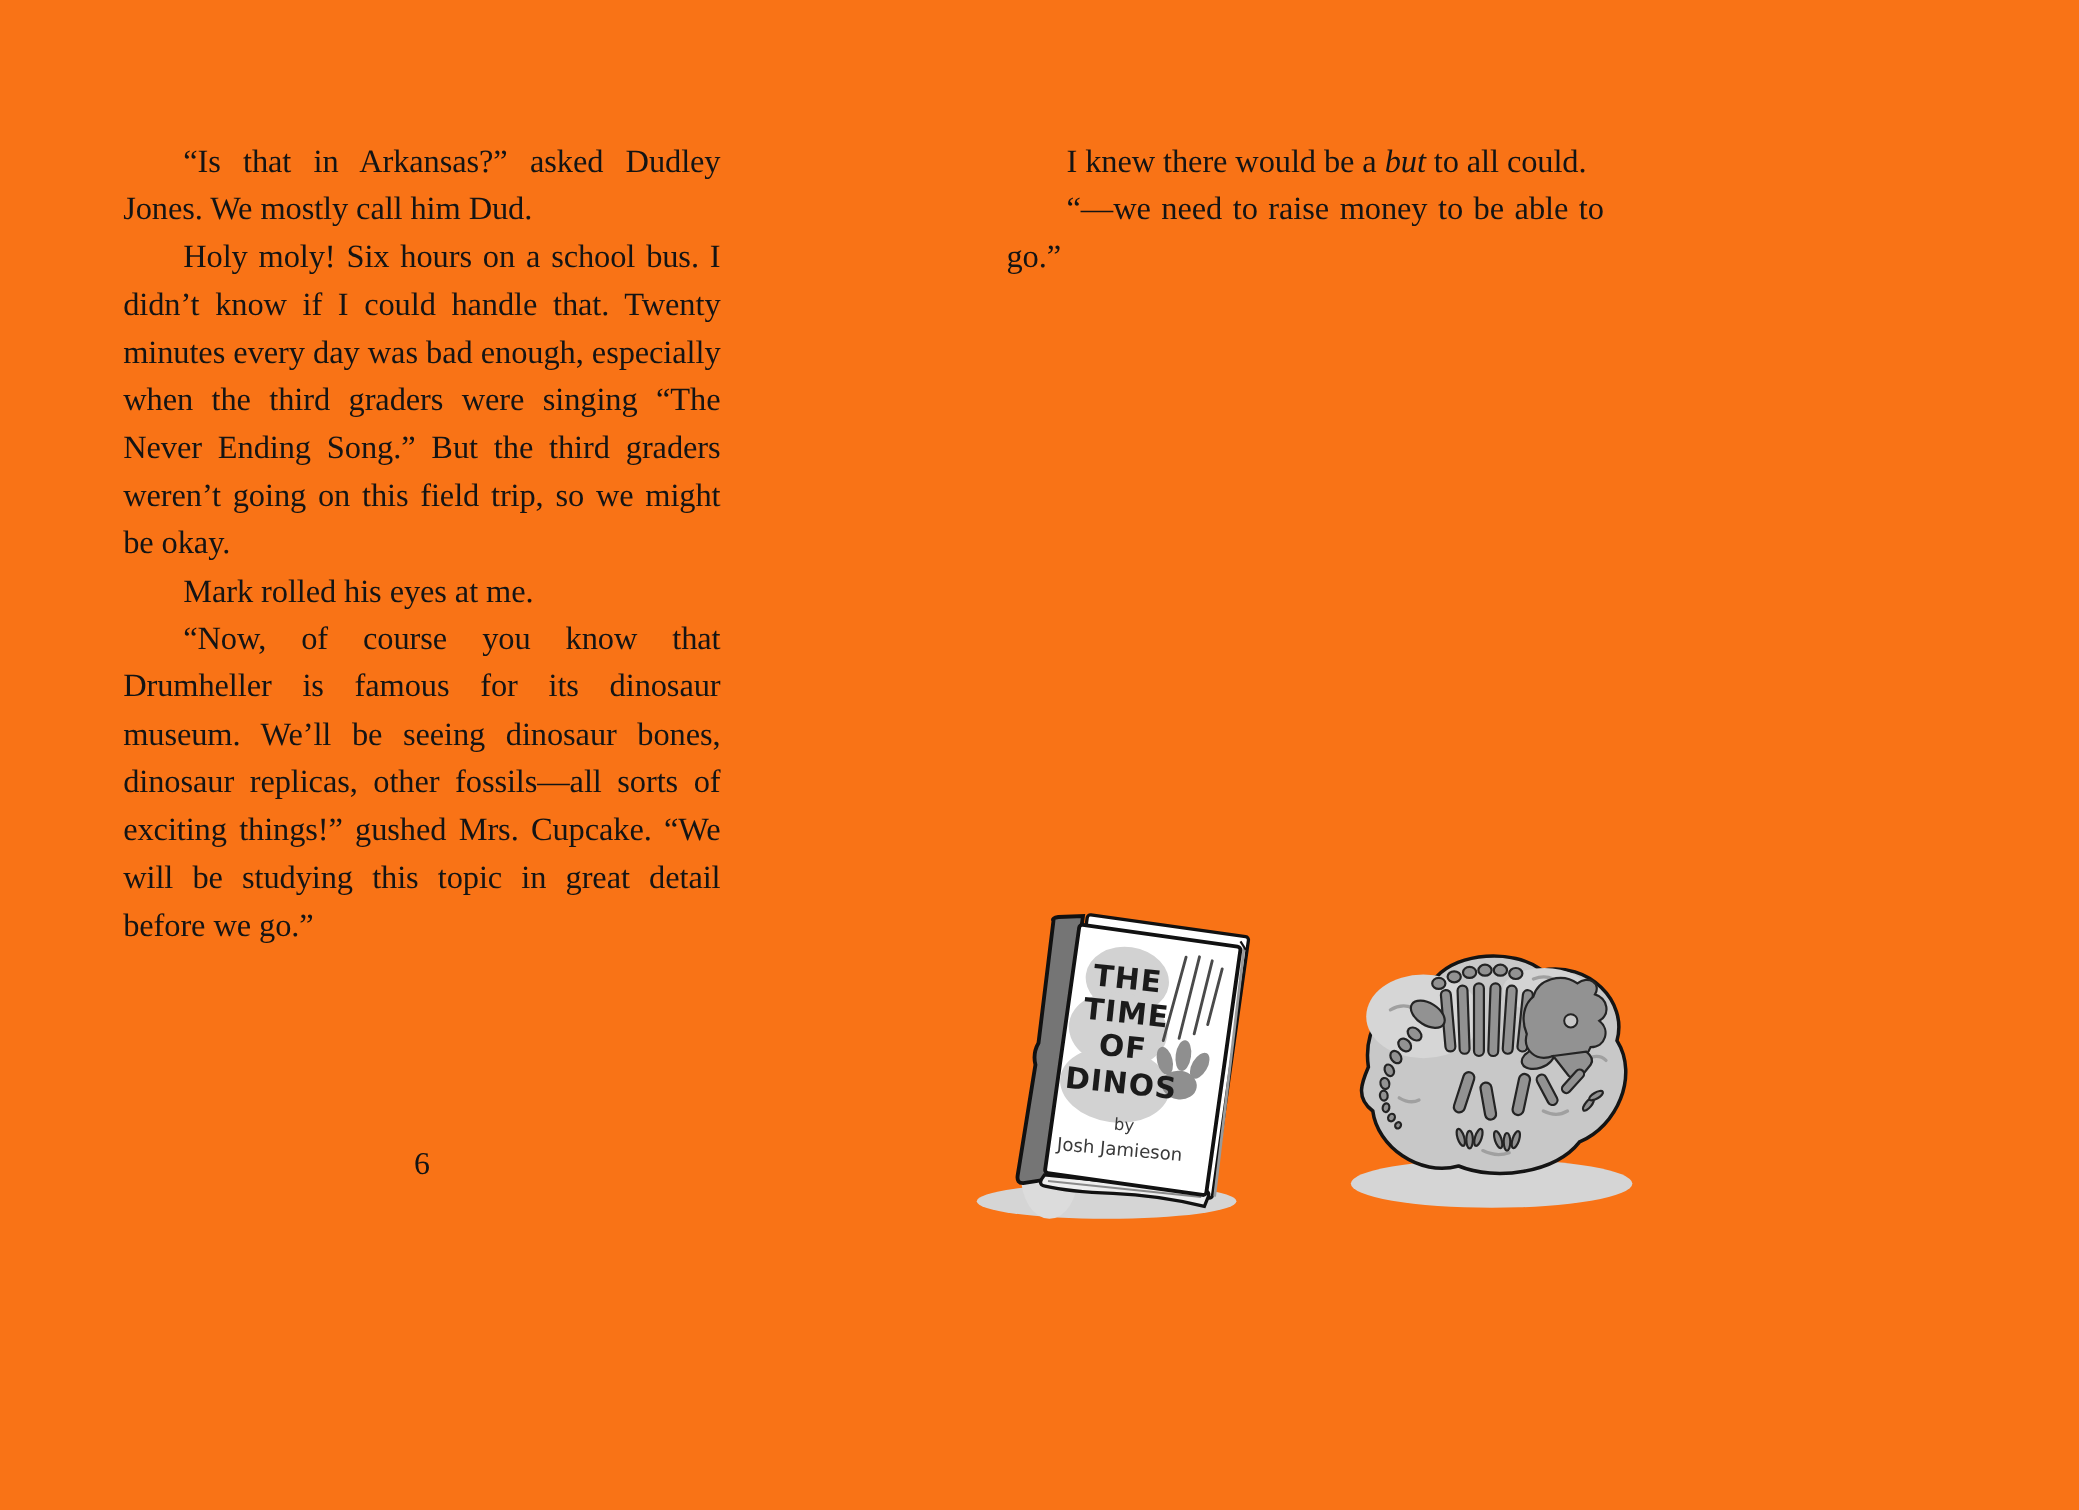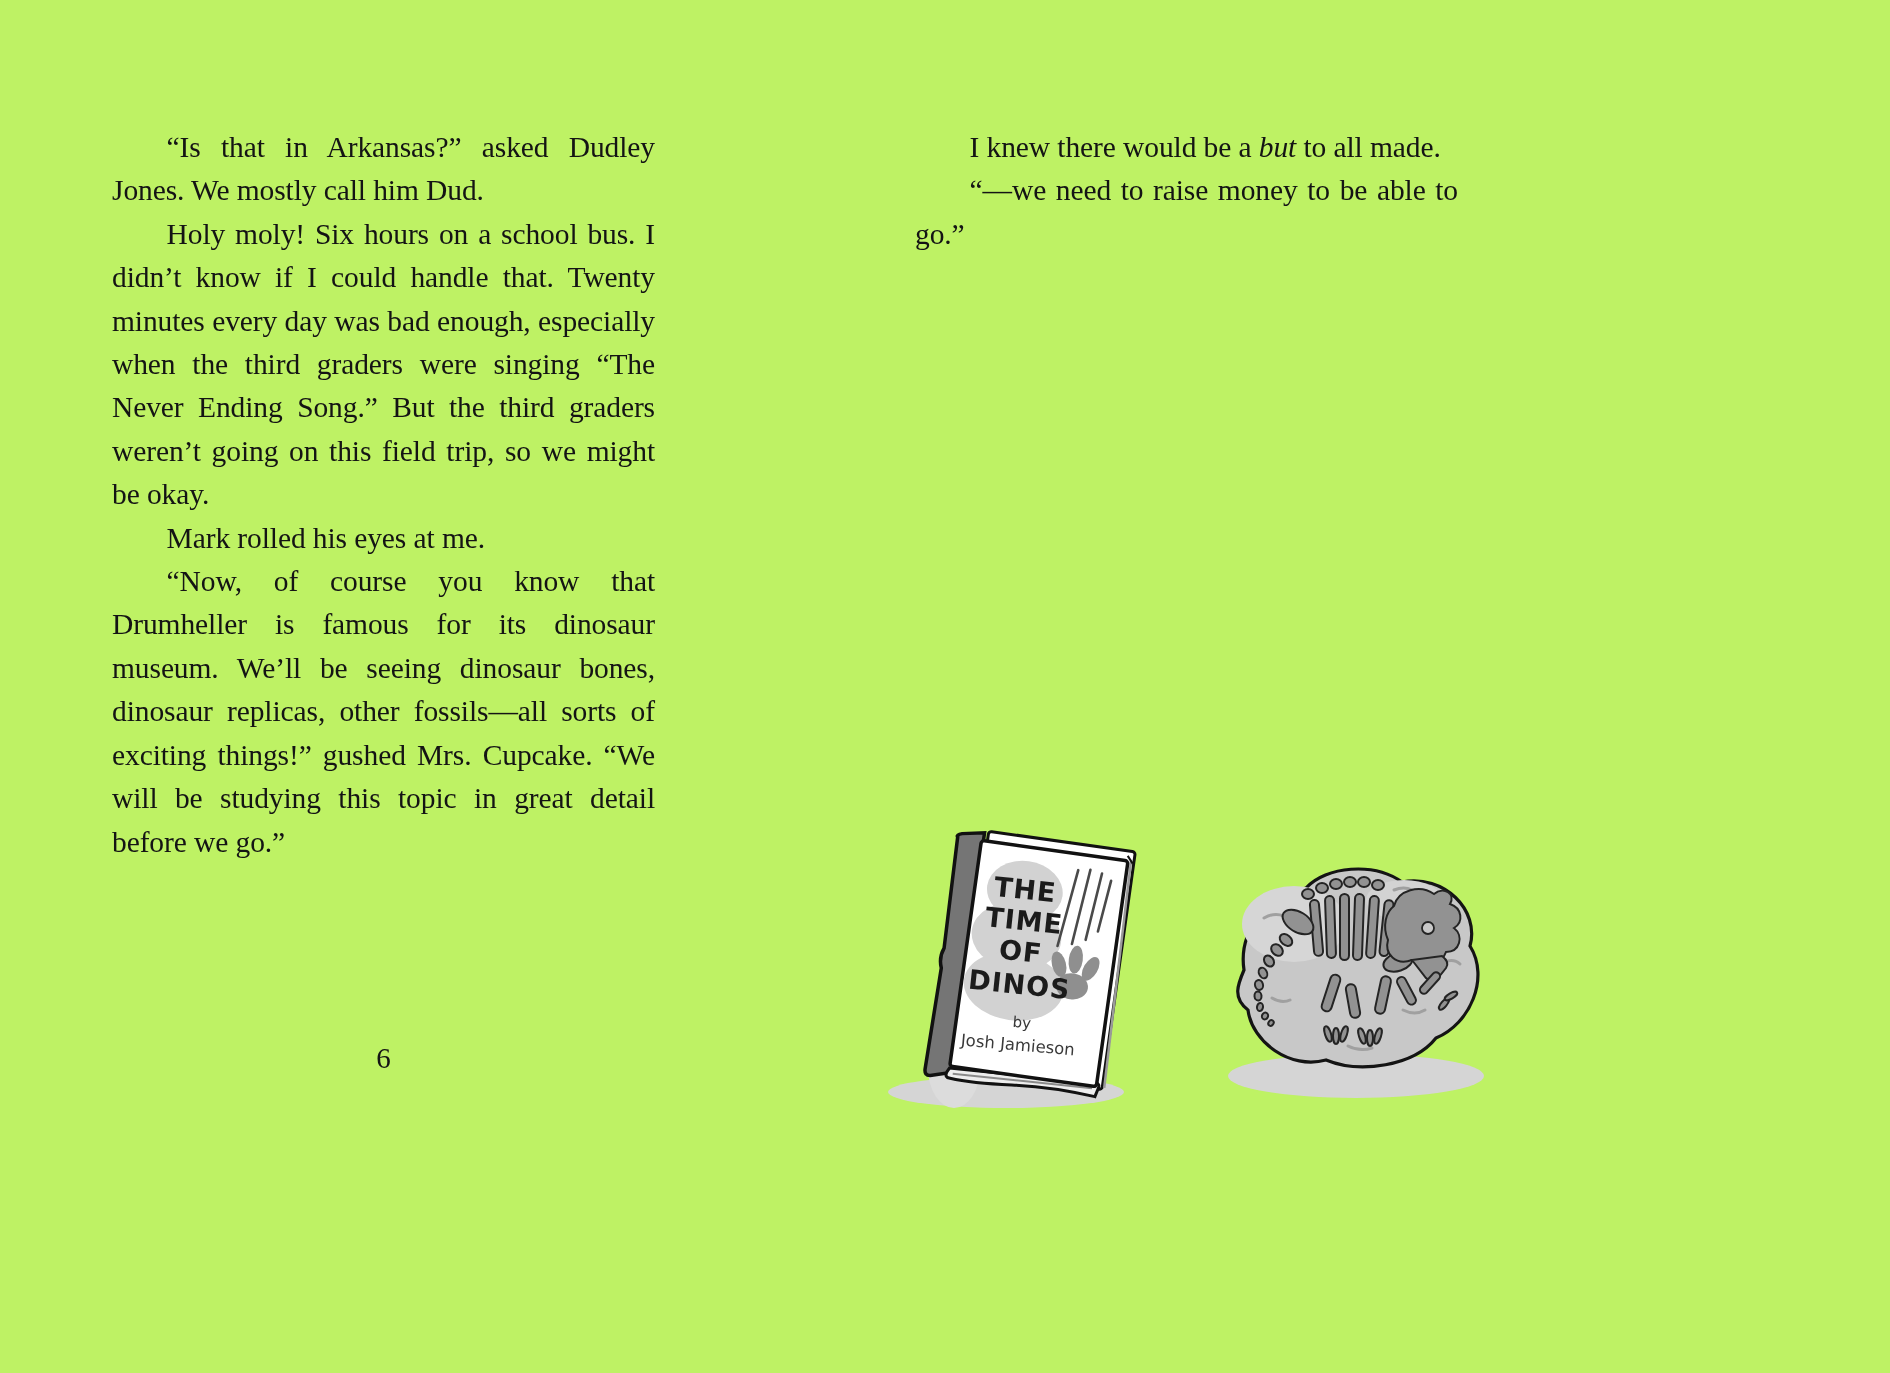--- a/index.html
+++ b/index.html
@@ -1,19 +1,19 @@
 <!DOCTYPE html>
 <html><head>
 <meta charset="utf-8">
 <style>
   html,body{margin:0;padding:0;background:#ffffff;}
   .spread{
     position:relative;
     width:1890px;height:1373px;
-    background:#bef264;
+    background:#f97316;
     overflow:hidden;
     font-family:"Liberation Serif","DejaVu Serif",serif;
     color:#141414;
   }
   .text-col{
     position:absolute;
     top:126px;
     width:543px;
     font-size:29.5px;
     line-height:43.4px;
@@ -55,21 +55,21 @@
   <div class="text-col left-col">
       <p><span>“Is that in Arkansas?” asked Dudley Jones. We mostly call him Dud.</span></p>
       <p><span>Holy moly! Six hours on a school bus. I didn’t know if I could handle that. Twenty minutes every day was bad enough, especially when the third graders were singing “The Never Ending Song.” But the third graders weren’t going on this field trip, so we might be okay.</span></p>
       <p><span>Mark rolled his eyes at me.</span></p>
       <p><span>“Now, of course you know that Drumheller is famous for its dinosaur museum. We’ll be seeing dinosaur bones, dinosaur replicas, other fossils—all sorts of exciting things!” gushed Mrs. Cupcake. “We will be studying this topic in great detail before we go.”</span></p>
     </div>
 
   <div class="page-num">6</div>
 
   <div class="text-col right-col">
-      <p><span>I knew there would be a </span><i>but</i><span> to all made.</span></p>
+      <p><span>I knew there would be a </span><i>but</i><span> to all could.</span></p>
       <p><span>“—we need to raise money to be able to go.”</span></p>
     </div>
 
   <svg class="illus book-illus" viewBox="0 0 292 298">
 
     <ellipse cx="138" cy="274" rx="118" ry="16" fill="#d5d5d5"></ellipse>
     <ellipse cx="86" cy="250" rx="26" ry="40" fill="#dcdcdc"></ellipse>
     <g transform="rotate(8 145 150)">
 
       <rect x="102" y="18" width="148" height="240" rx="3" fill="#ffffff" stroke="#111111" stroke-width="3"></rect>

